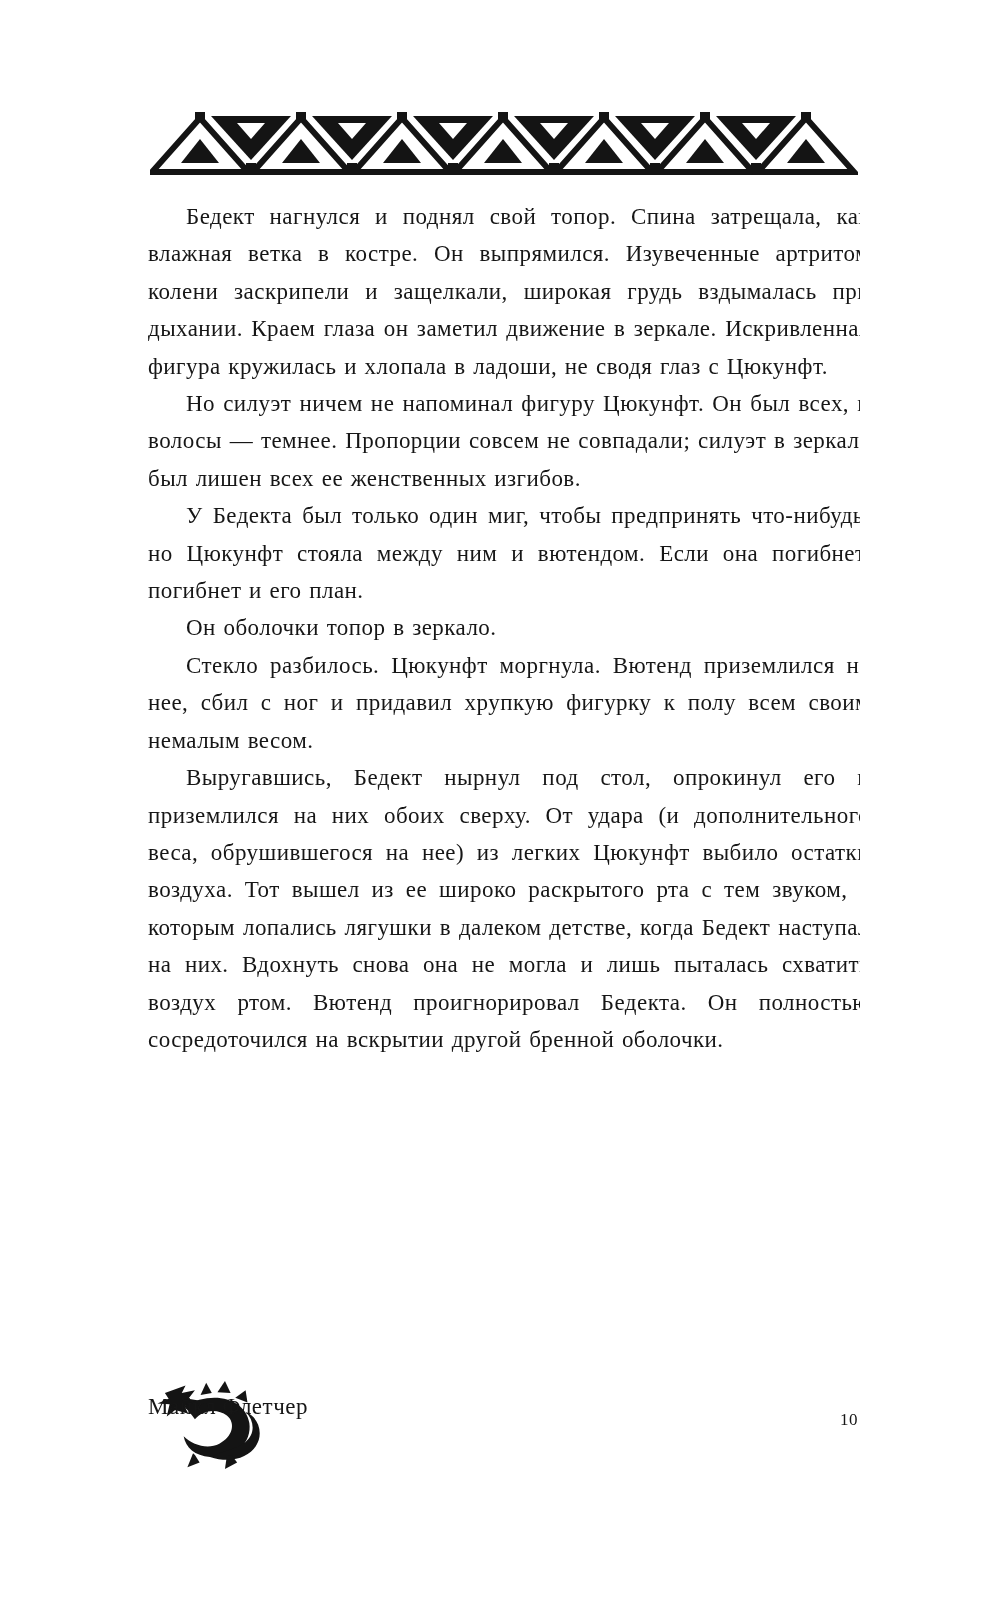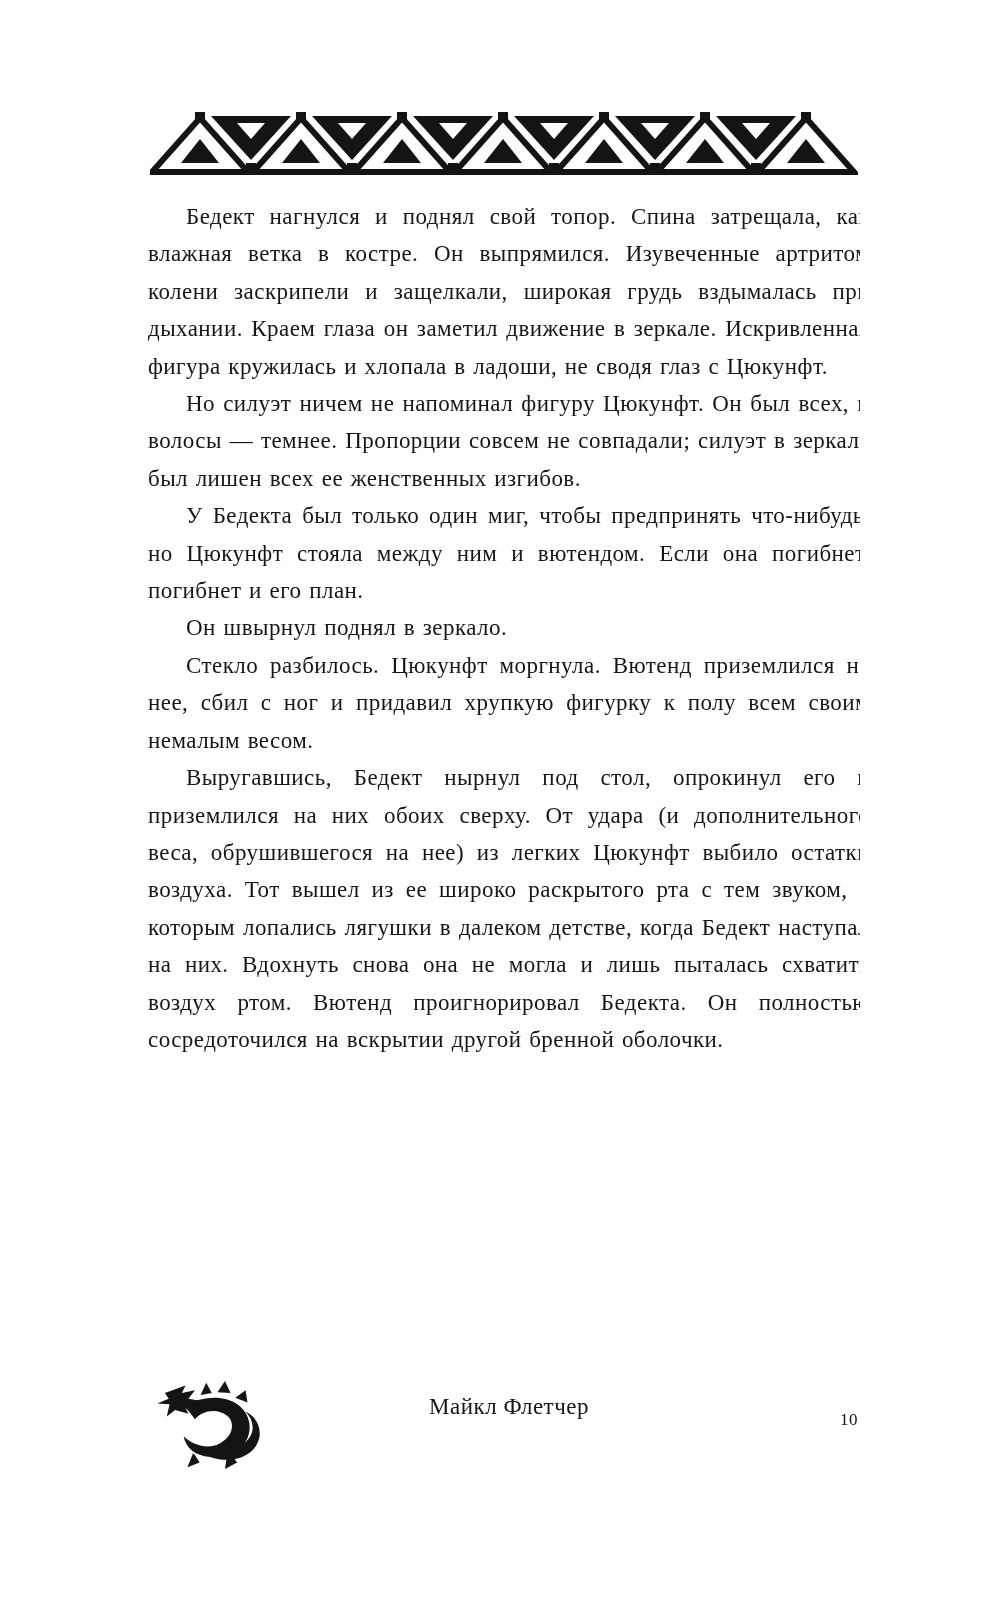--- a/index.html
+++ b/index.html
@@ -52,21 +52,20 @@
     left: 0;
     top: 0;
     width: 122px;
     height: 94px;
   }
   .author {
     position: absolute;
     left: 0;
     right: 0;
     top: 16px;
-    text-align: center;
     font-size: 23px;
     letter-spacing: 0.5px;
   }
   .pagenum {
     position: absolute;
     right: 12px;
     top: 32px;
     font-size: 17px;
     letter-spacing: 0.5px;
   }
@@ -103,21 +102,21 @@
       <use href="#tri-down" x="354"></use>
       <use href="#tri-down" x="455"></use>
       <use href="#tri-down" x="556"></use>
     </svg>
   </div>
 
   <div class="text-block">
     <p>Бедект нагнулся и поднял свой топор. Спина затрещала, как влажная ветка в костре. Он выпрямился. Изувеченные артритом колени заскрипели и защелкали, широкая грудь вздымалась при дыхании. Краем глаза он заметил движение в зеркале. Искривленная фигура кружилась и хлопала в ладоши, не сводя глаз с Цюкунфт.</p>
     <p>Но силуэт ничем не напоминал фигуру Цюкунфт. Он был всех, и волосы — темнее. Пропорции совсем не совпадали; силуэт в зеркале был лишен всех ее женственных изгибов.</p>
     <p>У Бедекта был только один миг, чтобы предпринять что-нибудь, но Цюкунфт стояла между ним и вютендом. Если она погибнет, погибнет и его план.</p>
-    <p>Он швырнул поднял в зеркало.</p>
+    <p>Он оболочки топор в зеркало.</p>
     <p>Стекло разбилось. Цюкунфт моргнула. Вютенд приземлился на нее, сбил с ног и придавил хрупкую фигурку к полу всем своим немалым весом.</p>
     <p>Выругавшись, Бедект нырнул под стол, опрокинул его и приземлился на них обоих сверху. От удара (и дополнительного веса, обрушившегося на нее) из легких Цюкунфт выбило остатки воздуха. Тот вышел из ее широко раскрытого рта с тем звуком, с которым лопались лягушки в далеком детстве, когда Бедект наступал на них. Вдохнуть снова она не могла и лишь пыталась схватить воздух ртом. Вютенд проигнорировал Бедекта. Он полностью сосредоточился на вскрытии другой бренной оболочки.</p>
   </div>
 
   <div class="footer">
     <span class="dragon">
       <svg width="122" height="94" viewBox="0 0 130 100" xmlns="http://www.w3.org/2000/svg">
         <g fill="#141414">
           <path d="M18,16 L40,8 L36,16 L50,13 L43,22 L54,24 L39,30 L43,38 L29,34 L20,41 L23,28 L10,27 L22,22 Z"></path>
           <path d="M38,30 C70,12 104,22 108,48 C111,70 92,86 66,84 C50,83 40,74 38,62 C48,72 64,76 76,70 C90,63 94,48 84,40 C74,32 58,34 50,44 C46,38 42,34 38,30 Z"></path>

